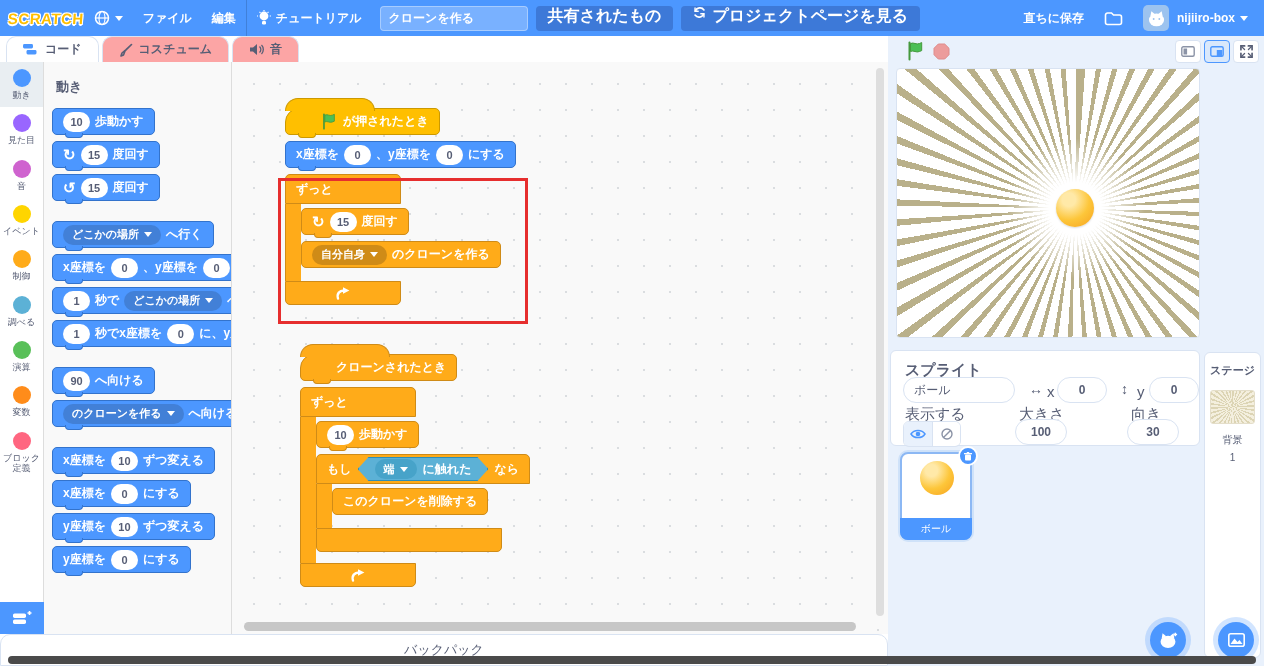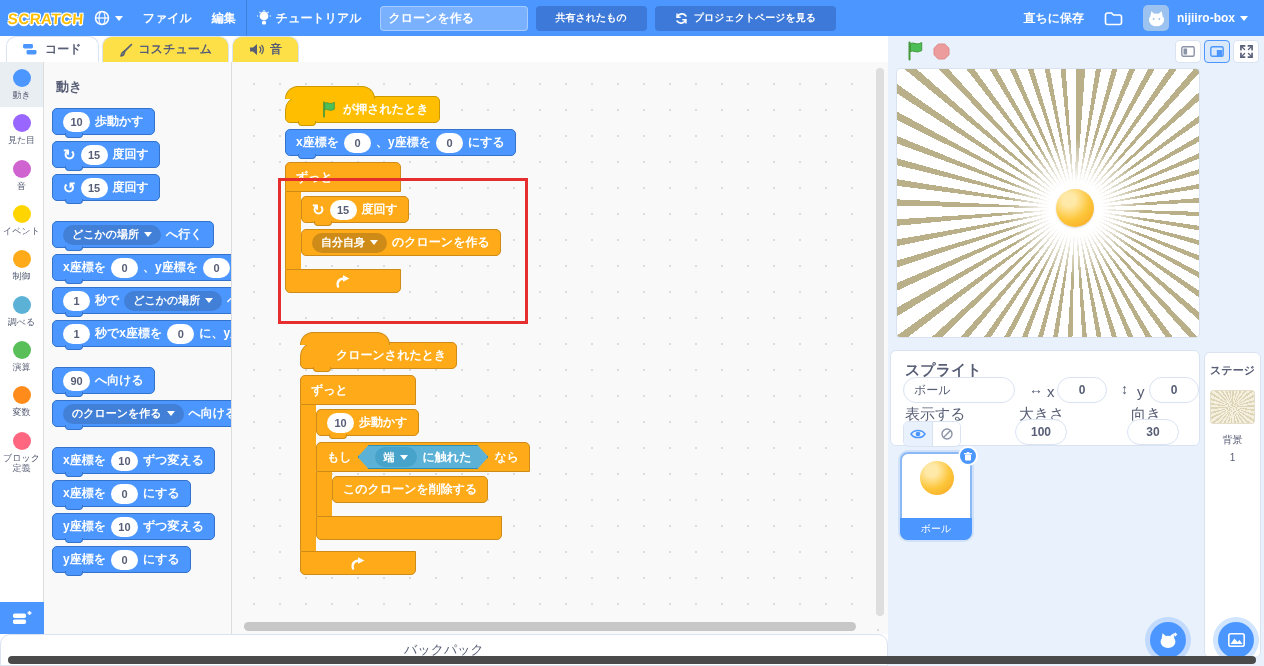--- a/index.html
+++ b/index.html
@@ -9,30 +9,30 @@
   
   #menubar { position:absolute; left:0; top:0; width:1264px; height:36px; background:var(--header,#4C97FF);
     display:flex; align-items:center; color:#fff; font-size:12px; font-weight:bold; z-index:30; }
   .mb-item { padding:0 10px; height:36px; display:flex; align-items:center; gap:5px; cursor:pointer; }
   .mb-sep { width:1px; height:36px; background:rgba(0,0,0,.15); }
   #logo { font-weight:800; font-size:15px; letter-spacing:.5px; color:#FFBF00; margin-left:8px;
     text-shadow:-1px -1px 0 #fff,1px -1px 0 #fff,-1px 1px 0 #fff,1px 1px 0 #fff,0 2px 0 #fff; transform:skewX(-4deg); }
   #proj-name { width:148px; height:25px; border:1px solid rgba(255,255,255,.35); border-radius:4px;
     background:rgba(255,255,255,.25); color:#fff; font-weight:bold; font-size:12px; padding:0 8px; outline:none; margin:0 8px; }
   #proj-name::placeholder { color:#fff; }
-  .mb-btn { background:#3D79D8; border:none; color:#fff; font-weight:bold; font-size:10px; height:25px;
-    padding:0 20px; border-radius:4px; margin-right:8px; display:flex; align-items:center; gap:6px; cursor:pointer; }
+  .mb-btn { background:#3D79D8; border:none; color:#fff; font-weight:bold; font-size:16px; height:25px;
+    padding:0 12px; border-radius:4px; margin-right:8px; display:flex; align-items:flex-start; gap:6px; cursor:pointer; }
   #mb-right { margin-left:auto; display:flex; align-items:center; }
   #avatar { width:26px; height:26px; background:#9CC3EF; border-radius:5px; display:flex; align-items:center; justify-content:center; margin:0 6px 0 10px; }
   .car { width:0; height:0; border-left:4px solid transparent; border-right:4px solid transparent; border-top:5px solid #fff; display:inline-block; }
 
   
   #tabs { position:absolute; left:0; top:36px; height:26px; display:flex; gap:3px; padding-left:6px; z-index:20; }
   .tab { height:26px; padding:0 16px; display:flex; align-items:center; gap:6px; font-size:12px; font-weight:bold;
-    color:#575E75; background:#fde047; border:1px solid #D9E3F2; border-bottom:none; border-radius:10px 10px 0 0; cursor:pointer; }
+    color:#575E75; background:#fca5a5; border:1px solid #D9E3F2; border-bottom:none; border-radius:10px 10px 0 0; cursor:pointer; }
   .tab.active { background:#fff; color:#575E75; }
 
   
   #categories { position:absolute; left:0; top:62px; width:44px; height:540px; background:#fff; border-right:1px solid #DDDDDD; z-index:5; }
   .cat { display:flex; flex-direction:column; align-items:center; padding:7px 1px; cursor:pointer; }
   .cat.sel { background:#E9EEF2; }
   .dot { width:18px; height:18px; border-radius:50%; margin-bottom:3px; }
   .cat-lbl { font-size:9px; color:#575E75; text-align:center; line-height:1.15; }
   #ext-btn { position:absolute; left:0; top:602px; width:44px; height:32px; background:#4C97FF; border:none; cursor:pointer; z-index:6;
     display:flex; align-items:center; justify-content:center; }
@@ -44,21 +44,21 @@
   #pal-list { padding-left:8px; display:flex; flex-direction:column; align-items:flex-start; }
   #pal-scroll { position:absolute; left:180px; top:85px; width:6px; height:215px; background:#c3c3c3; border-radius:3px; }
 
   
   .blk { position:relative; display:flex; align-items:center; gap:5px; height:27px; padding:0 10px;
     background:var(--c,var(--motion,#4C97FF)); border:1px solid var(--b,var(--motiond,#3373CC));
     border-radius:5px; color:#fff; font-size:12px; font-weight:600; width:fit-content; white-space:nowrap; margin-bottom:6px; }
   .blk::after { content:""; position:absolute; bottom:-4px; left:12px; width:16px; height:4px;
     background:var(--c,var(--motion,#4C97FF)); border:1px solid var(--b,var(--motiond,#3373CC)); border-top:none; border-radius:0 0 4px 4px; }
   .noafter::after { display:none; }
-  .hat { border-top-left-radius:14px;padding-left:35px; }
+  .hat { margin-top:12px; border-top-left-radius:14px;padding-left:35px; }
   .hat::before { content:""; position:absolute; top:-11px; left:-1px; width:88px; height:12px;
     background:var(--c); border:1px solid var(--b); border-bottom:none; border-radius:50px 50px 0 0; }
   .b-oval { background:#fff; color:#575E75; min-width:27px; height:20px; border-radius:12px;
     display:inline-flex; align-items:center; justify-content:center; padding:0 7px; font-size:11px; font-weight:bold; }
   .b-dd { background:var(--d,#4280D7); height:20px; border-radius:12px; display:inline-flex; align-items:center; gap:5px;
     padding:0 9px; font-size:11px; font-weight:600; color:#fff; cursor:pointer; }
   .b-icn { font-size:15px; font-weight:bold; line-height:1; }
   .b-hex { background:#5CB1D6; border:1px solid #2E8EB8; height:24px; display:inline-flex; align-items:center; gap:6px;
     padding:0 16px; clip-path:polygon(11px 0,calc(100% - 11px) 0,100% 50%,calc(100% - 11px) 100%,11px 100%,0 50%); font-size:12px; }
   .b-hex .b-dd { --d:#47A3C9; }

